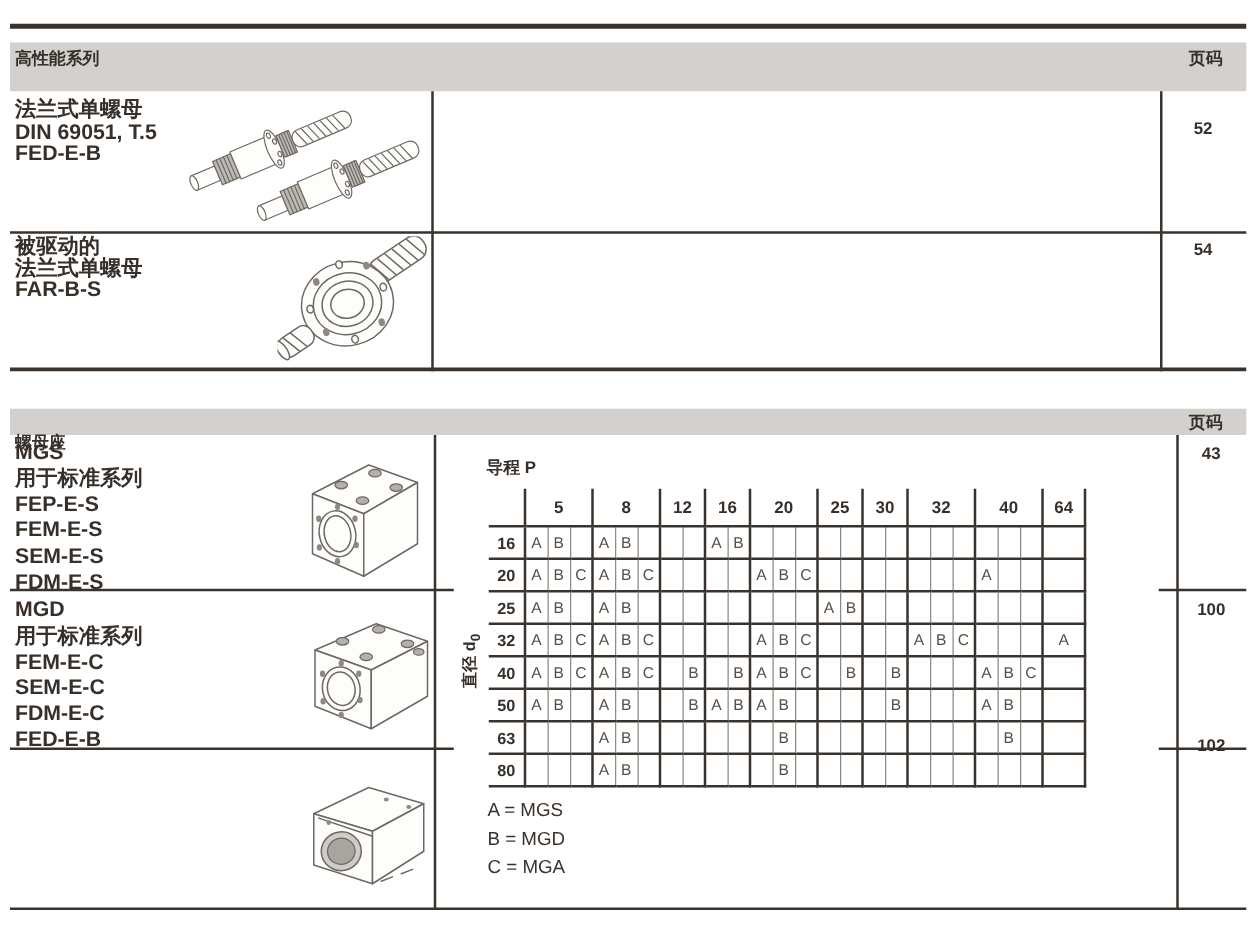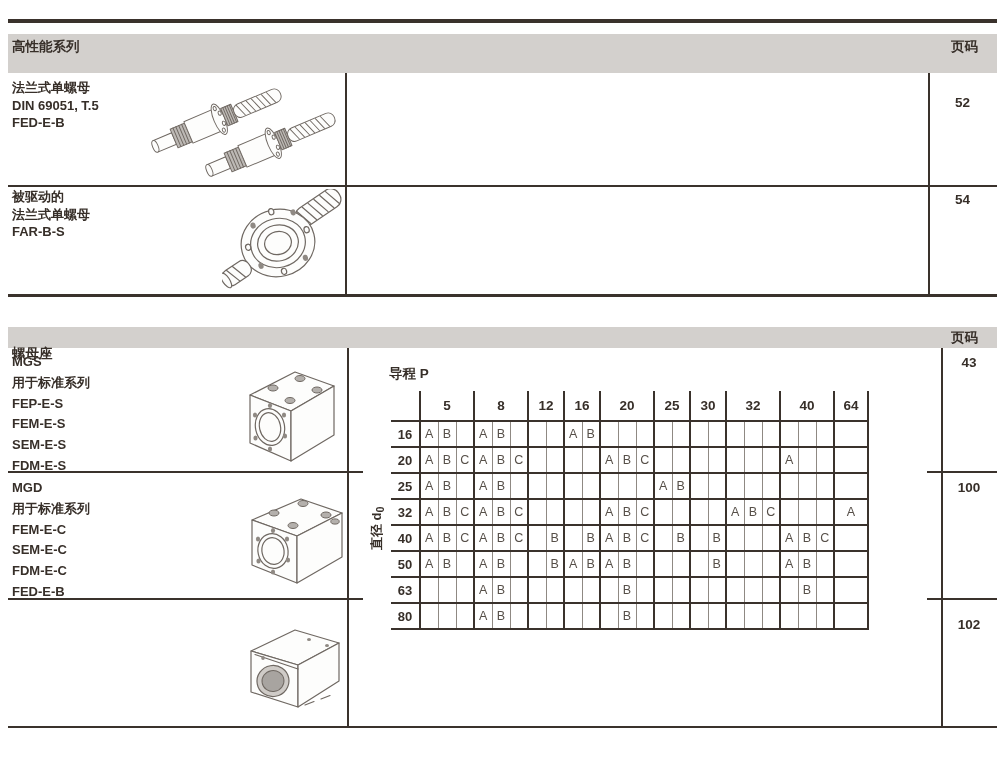--- a/index.html
+++ b/index.html
@@ -3,21 +3,21 @@
 <meta charset="utf-8">
 <style>
   html,body{margin:0;padding:0;background:#ffffff;}
   .page{position:relative;width:1000px;height:759px;background:#fff;overflow:hidden;
         font-family:"Liberation Sans","DejaVu Sans",sans-serif;color:#372f29;}
   .hrule{position:absolute;background:#3a322c;}
   .vrule{position:absolute;background:#3a322c;width:1.6px;}
   .band{position:absolute;left:8px;width:989px;background:#d3d0cd;}
   .band-title{position:absolute;left:4px;font-weight:bold;font-size:13.5px;white-space:nowrap;}
   .band-page{position:absolute;right:19px;font-weight:bold;font-size:13.5px;}
-  .ptext{position:absolute;left:12px;font-weight:bold;font-size:13px;line-height:17.5px;white-space:nowrap;}
+  .ptext{position:absolute;left:12px;font-weight:bold;font-size:17px;line-height:17.5px;white-space:nowrap;}
   .ptext.wide{line-height:20.8px;}
   .pagenum{position:absolute;font-weight:bold;font-size:13.5px;text-align:center;}
   .lead-title{position:absolute;left:389px;top:365px;font-weight:bold;font-size:13.5px;}
   table.lead{position:absolute;left:391px;top:391px;border-collapse:collapse;table-layout:fixed;}
   .lead th,.lead td{padding:0;margin:0;}
   .lead th.g{border-left:2px solid #3a322c;border-right:2px solid #3a322c;border-bottom:2px solid #3a322c;
              height:29px;font-weight:bold;font-size:13.5px;text-align:center;vertical-align:middle;}
   .lead th.corner{border:none;border-bottom:2px solid #3a322c;}
   .lead td{height:24px;text-align:center;vertical-align:middle;}
   .lead td.lbl{font-weight:bold;font-size:13px;border-right:2px solid #3a322c;border-bottom:2px solid #3a322c;}
@@ -204,21 +204,21 @@
       <path d="M62,92 l9,-3.5 M78,86 l9,-3.5" class="draw"></path>
       <path d="M12,41.5 L55,56" class="draw"></path>
       <ellipse cx="30" cy="68" rx="16" ry="15.5" transform="rotate(-10 30 68)" fill="#cfcbc7" stroke="#6f6862" stroke-width="1.2"></ellipse>
       <ellipse cx="30" cy="68" rx="11" ry="10.5" transform="rotate(-10 30 68)" fill="#a8a4a0" stroke="#6f6862" stroke-width="1"></ellipse>
       <ellipse cx="66" cy="26.5" rx="2" ry="1.6" class="hole"></ellipse>
       <ellipse cx="84" cy="32.5" rx="2" ry="1.6" class="hole"></ellipse>
       <ellipse cx="20" cy="45" rx="1.8" ry="2" class="hole"></ellipse>
     </svg>
   </div>
 
-  <div class="pagenum" style="left:941px;top:617px;width:56px;">102</div>
+  <div class="pagenum" style="left:941px;top:589px;width:56px;">102</div>
 
   <div class="hrule" style="left:8px;top:725.5px;width:989px;height:2.5px;"></div>
   <div class="vrule" style="left:347px;top:348px;height:380px;"></div>
   <div class="vrule" style="left:941px;top:348px;height:380px;"></div>
 
   <div class="lead-title">
     <span>导程 P</span>
   </div>
 
   <div class="axis-label">
@@ -481,14 +481,19 @@
           <td class="c"></td>
           <td class="c ge"></td>
           <td class="c"></td>
           <td class="c"></td>
           <td class="c ge"></td>
           <td class="c ge"></td>
         </tr>
       </tbody>
     </table>
 
+  <div class="legend">
+    <div>A = MGS</div>
+    <div>B = MGD</div>
+    <div>C = MGA</div>
+  </div>
 
 </div>
 
 </body></html>

